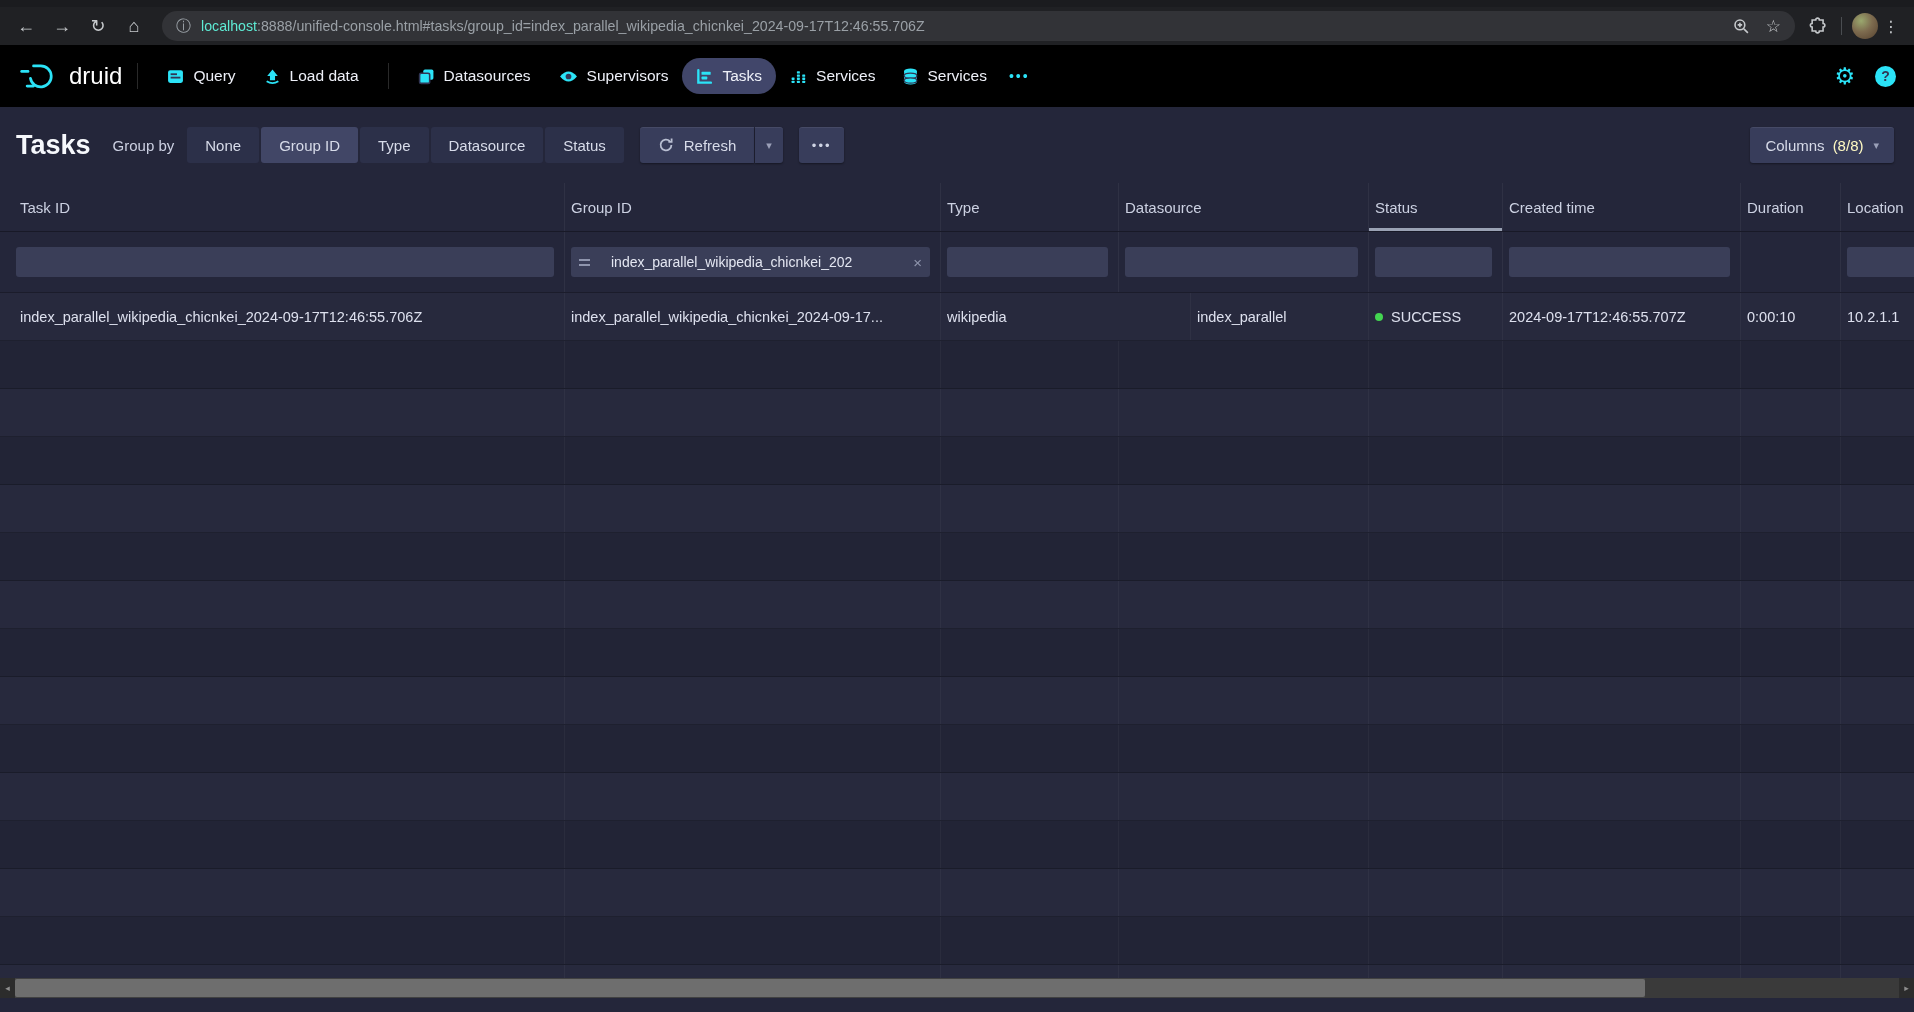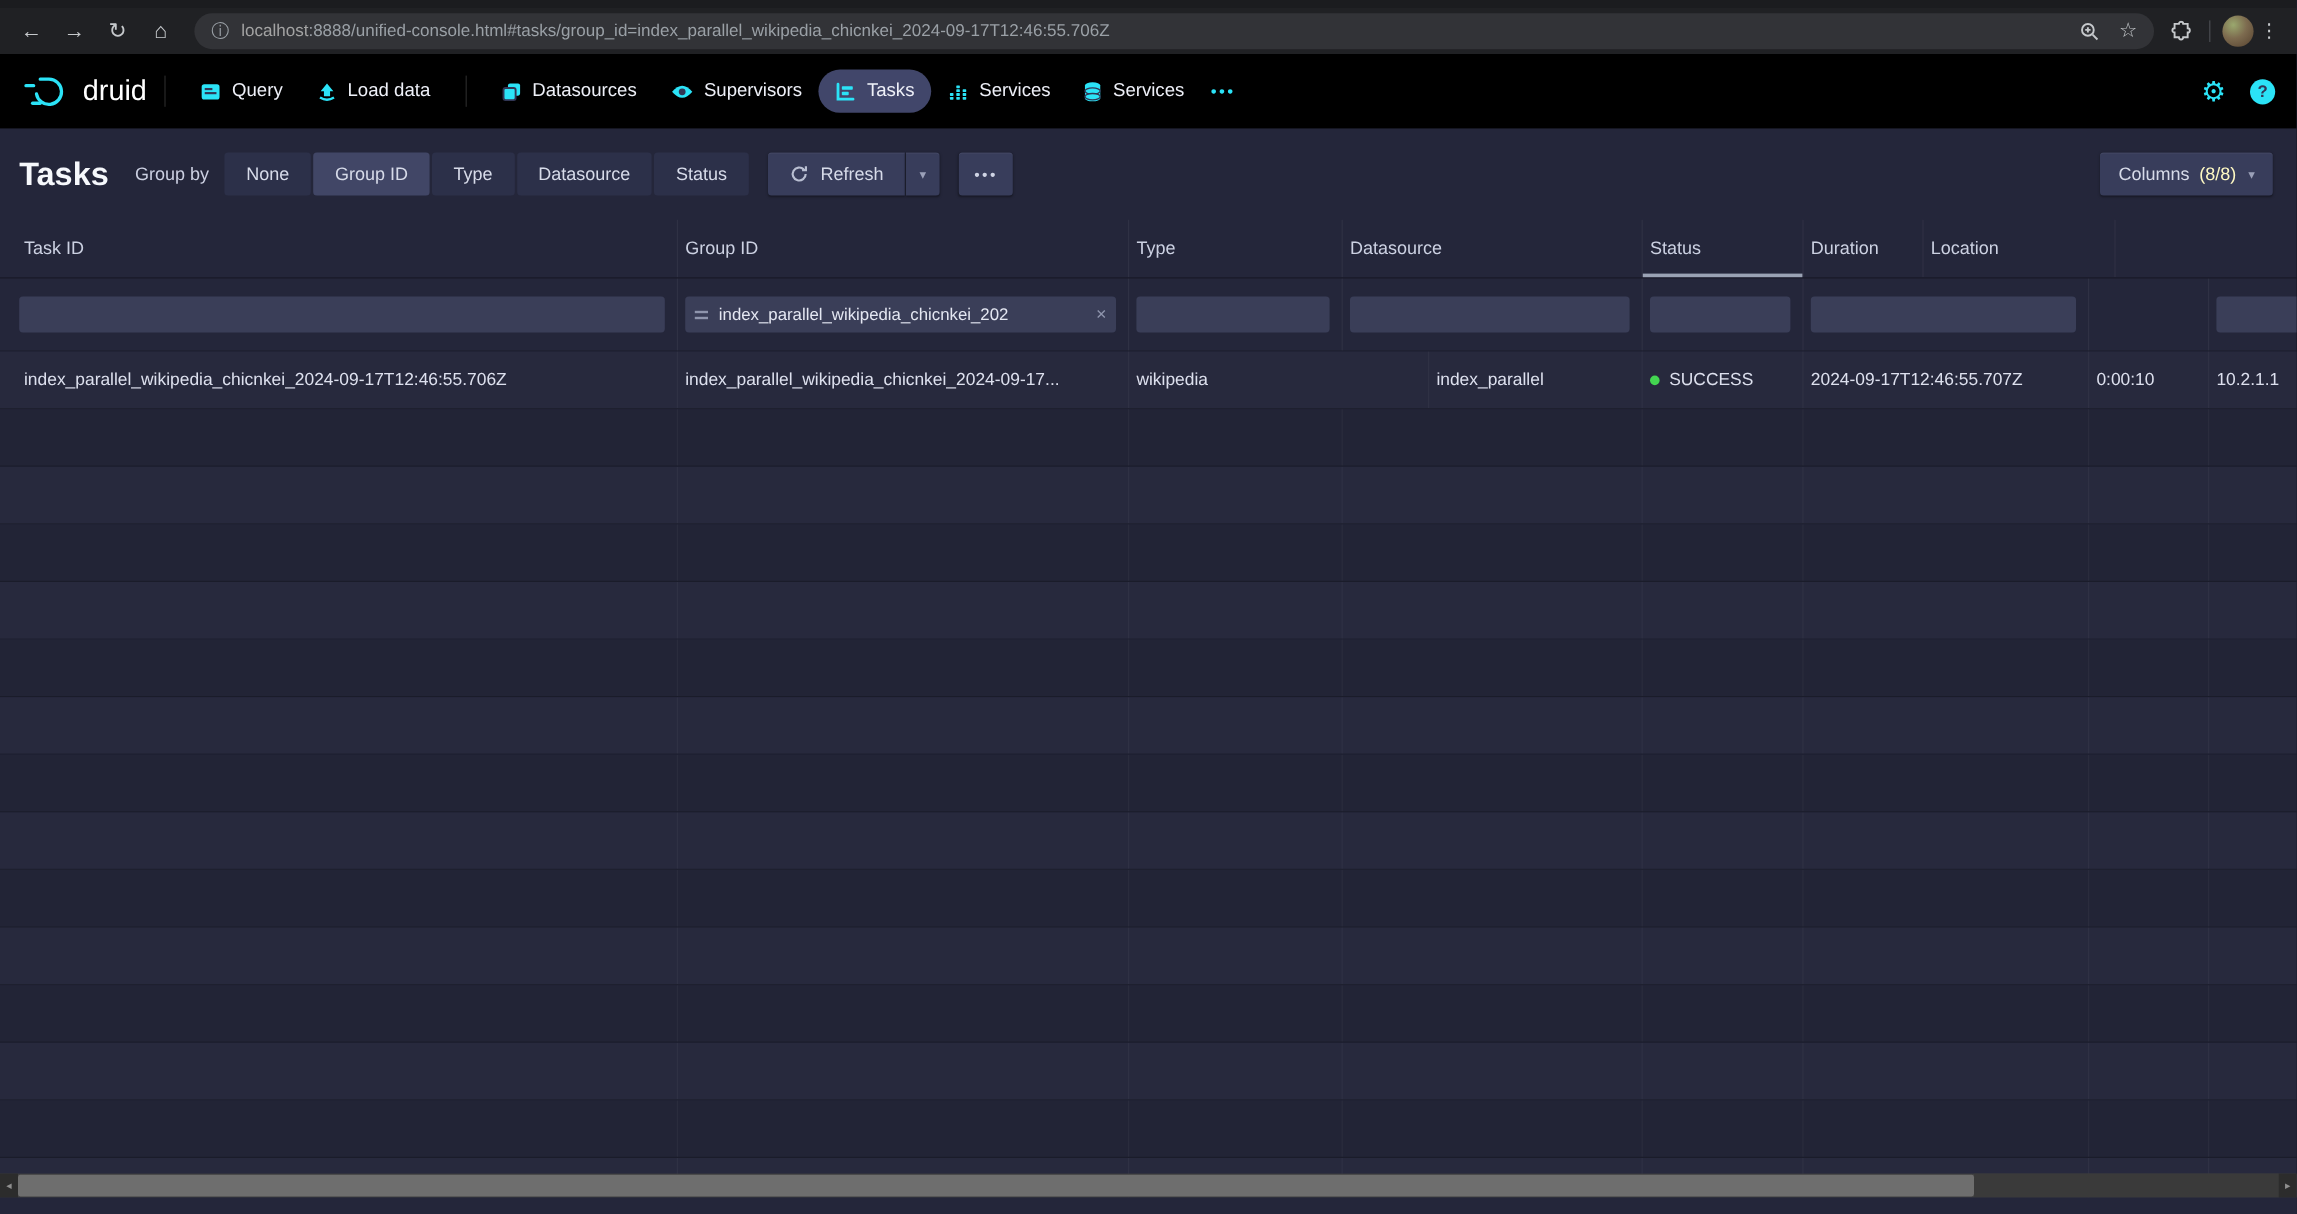--- a/index.html
+++ b/index.html
@@ -11,21 +11,21 @@
   body{font-family:"Liberation Sans","DejaVu Sans",sans-serif;}
   .screen{position:relative;width:1914px;height:1012px;overflow:hidden;background:#24263a;}
 
   
   .chrome{height:45px;display:flex;align-items:center;padding:7px 10px 0 8px;
     background:linear-gradient(to bottom,#1b1c1f 0,#1b1c1f 7px,#202124 7px,#202124 100%);}
   .chrome-btn{width:36px;text-align:center;color:#c6c9cc;font-size:18px;line-height:30px;cursor:pointer;flex:none;}
   .omnibox{flex:1;height:30px;margin:0 10px;border-radius:15px;background:#323337;display:flex;align-items:center;padding:0 14px;overflow:hidden;}
   .info-ic{color:#9aa0a6;font-size:15px;margin-right:10px;flex:none;}
   .url{font-size:14.2px;color:#9aa0a6;white-space:nowrap;overflow:hidden;}
-  .url b{color:#a3a3a3;font-weight:normal;}
+  .url b{color:#5eead4;font-weight:normal;}
   .omni-spacer{flex:1;}
   .omni-ic{color:#c6c9cc;margin-left:16px;flex:none;display:flex;align-items:center;}
   .star{font-size:17px;color:#c6c9cc;}
   .chrome-right{display:flex;align-items:center;flex:none;}
   .puzzle{color:#c6c9cc;display:flex;align-items:center;margin:0 4px;}
   .chrome-sep{width:1px;height:18px;background:#4a4d51;margin:0 10px;}
   .avatar{width:26px;height:26px;border-radius:50%;flex:none;
     background:radial-gradient(circle at 35% 30%,#9aa86e 0%,#7d6b4f 45%,#55412f 100%);}
   .kebab{color:#c6c9cc;font-size:16px;width:26px;text-align:center;}
 
@@ -75,21 +75,21 @@
     border-right:1px solid rgba(255,255,255,.05);padding-left:6px;position:relative;cursor:pointer;}
   .h-cell.c0{padding-left:20px;}
   .h-cell.sorted::after{content:"";position:absolute;left:0;right:0;bottom:0;height:3px;background:#9aa2b4;}
   .f-row{display:flex;height:61px;align-items:center;border-bottom:1px solid rgba(0,0,0,.25);}
   .f-cell{height:100%;display:flex;align-items:center;border-right:1px solid rgba(255,255,255,.05);padding:0 10px 0 6px;}
   .f-cell.c0{padding-left:16px;}
   .filter-box{flex:1;height:30px;background:#3a3e58;border-radius:3px;display:flex;align-items:center;
     padding:0 8px;gap:9px;overflow:hidden;cursor:text;}
   .tag-eq{display:flex;flex-direction:column;gap:3px;flex:none;}
   .tag-eq span{display:block;width:11px;height:2px;background:#8f95ad;}
-  .tag-text{font-size:14px;color:#e4e7f2;white-space:nowrap;overflow:hidden;}
+  .tag-text{font-size:14px;color:#e4e7f2;white-space:nowrap;overflow:hidden;margin-left:12px;}
   .tag-x{color:#8f95ad;font-size:15px;margin-left:auto;flex:none;cursor:pointer;}
   .t-row{display:flex;height:48px;border-bottom:1px solid rgba(0,0,0,.22);}
   .t-row.light{background:#27293d;} .t-row.dark{background:#222436;}
   .t-cell{height:100%;display:flex;align-items:center;font-size:14.5px;color:#dde0ee;
     border-right:1px solid rgba(255,255,255,.04);padding-left:6px;overflow:hidden;white-space:nowrap;}
   .t-cell.c0{padding-left:20px;}
   .dot{width:8px;height:8px;border-radius:50%;background:var(--success);margin-right:8px;flex:none;}
 
   
   .hscroll{position:absolute;left:0;right:0;top:978px;height:20px;background:#414141;}
@@ -245,20 +245,21 @@
   </div>
 
   <div class="grid">
     <div class="grid-inner">
       <div class="hdr-row">
         <div class="h-cell c0">Task ID</div>
         <div class="h-cell c1">Group ID</div>
         <div class="h-cell c2">Type</div>
         <div class="h-cell c3">Datasource</div>
         <div class="h-cell c4 sorted">Status</div>
+        <div class="h-cell c5">Created time</div>
         <div class="h-cell c6">Duration</div>
         <div class="h-cell c7">Location</div>
       </div>
       <div class="f-row">
         <div class="f-cell c0">
             <div class="filter-box"></div>
           </div>
         <div class="f-cell c1">
           <div class="filter-box">
             <span class="tag-eq">

